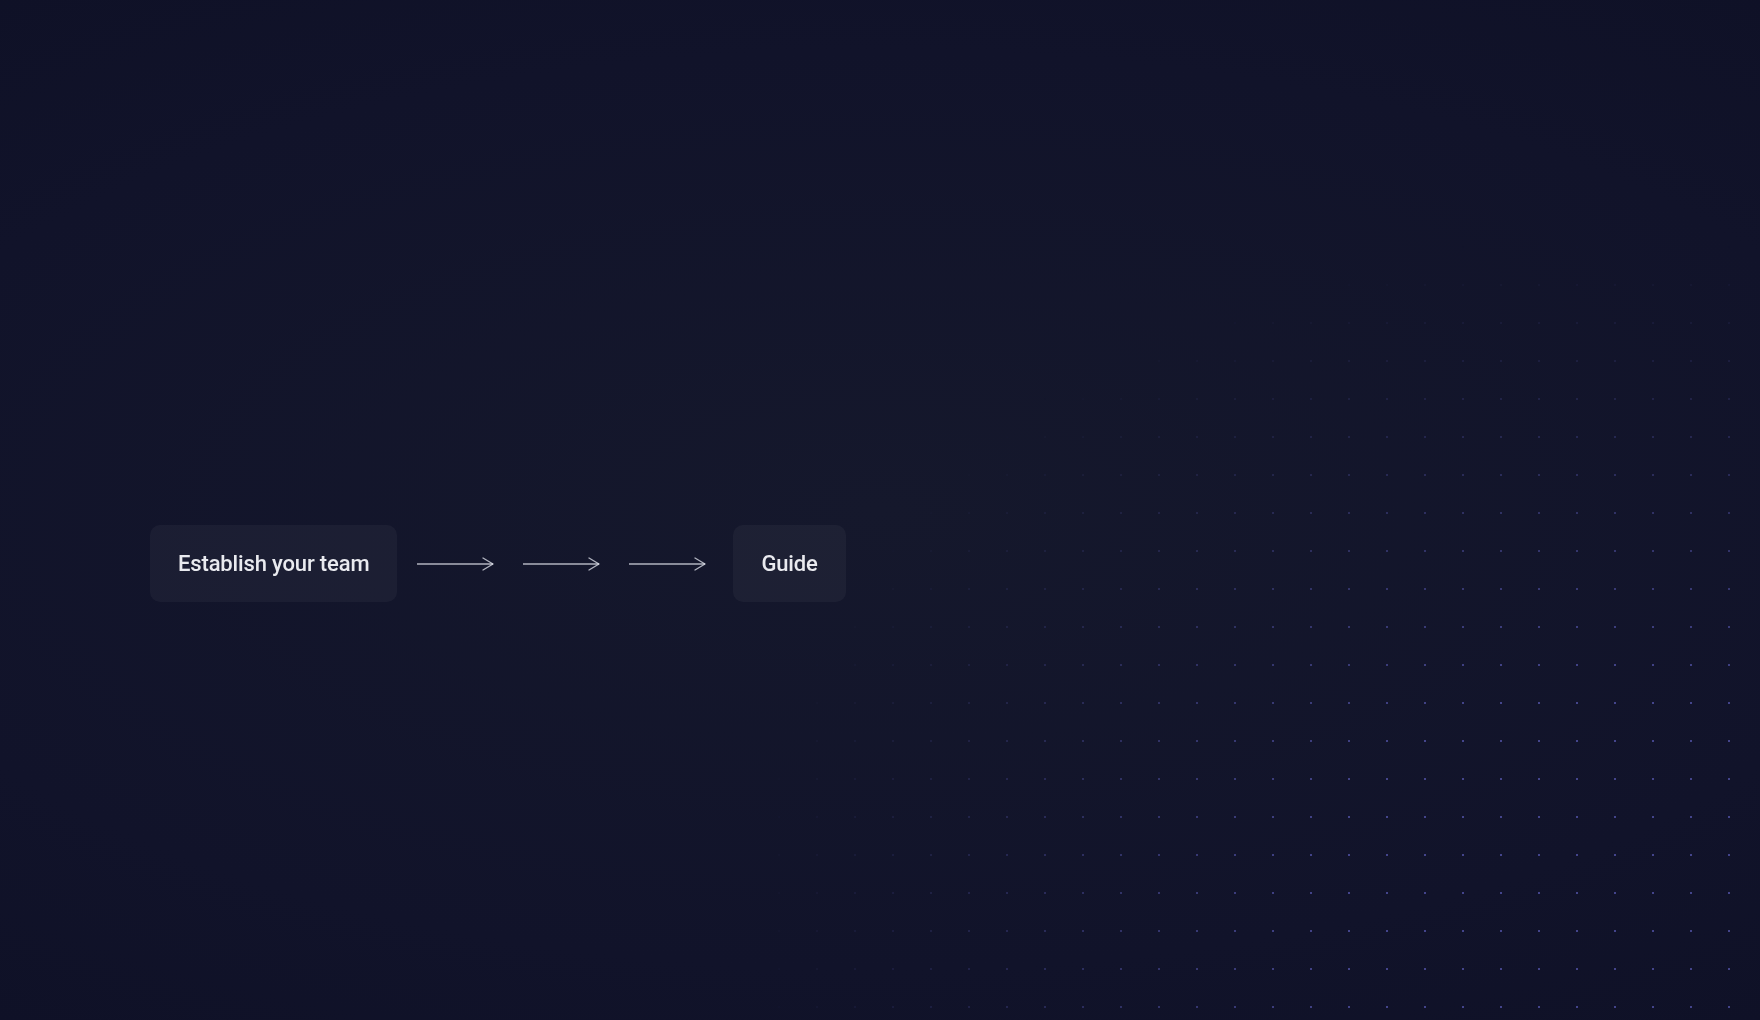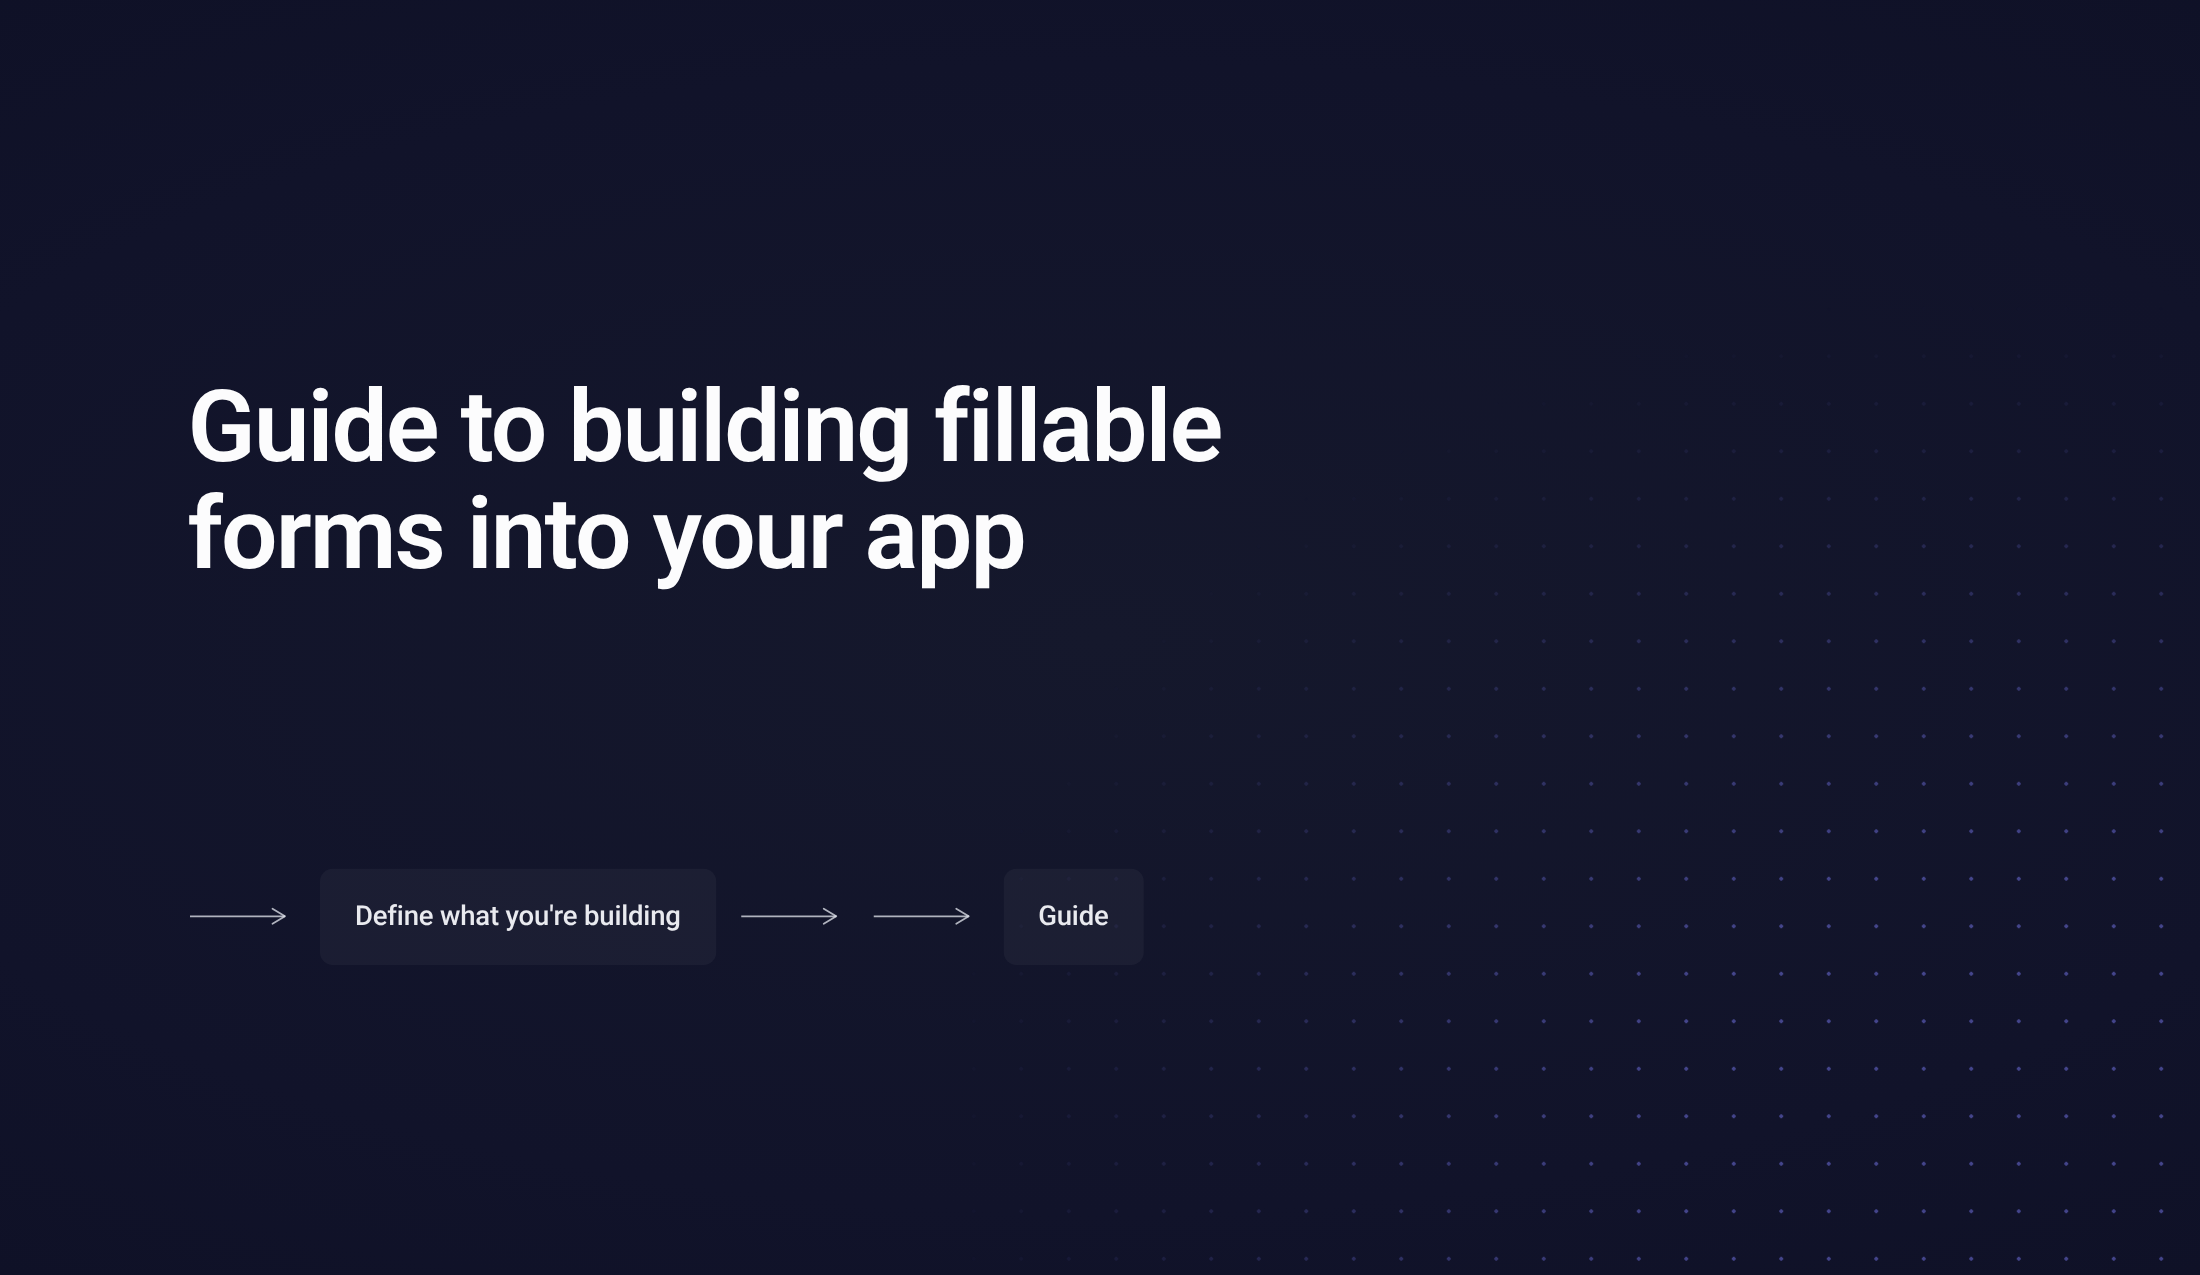--- a/index.html
+++ b/index.html
@@ -101,33 +101,32 @@
       height: 100%;
     }
   </style>
 </head>
 <body>
 
 <div class="canvas">
   <div class="dot-grid"></div>
 
   <div class="content">
-    <h1 class="title">Guide to building fillable forms into your app</h1>
 
     <div class="flow">
 
+      <div class="step">Establish your team</div>
 
       <div class="arrow">
         <svg viewBox="0 0 88 20" fill="none">
           <line x1="2" y1="10" x2="78" y2="10" stroke="currentColor" stroke-width="1.4"></line>
           <path d="M78 10 L68 4 M78 10 L68 16" stroke="currentColor" stroke-width="1.4" stroke-linecap="round"></path>
         </svg>
       </div>
 
-      <div class="step">Define what you're building</div>
 
       <div class="arrow">
         <svg viewBox="0 0 88 20" fill="none">
           <line x1="2" y1="10" x2="78" y2="10" stroke="currentColor" stroke-width="1.4"></line>
           <path d="M78 10 L68 4 M78 10 L68 16" stroke="currentColor" stroke-width="1.4" stroke-linecap="round"></path>
         </svg>
       </div>
 
 
       <div class="arrow">

